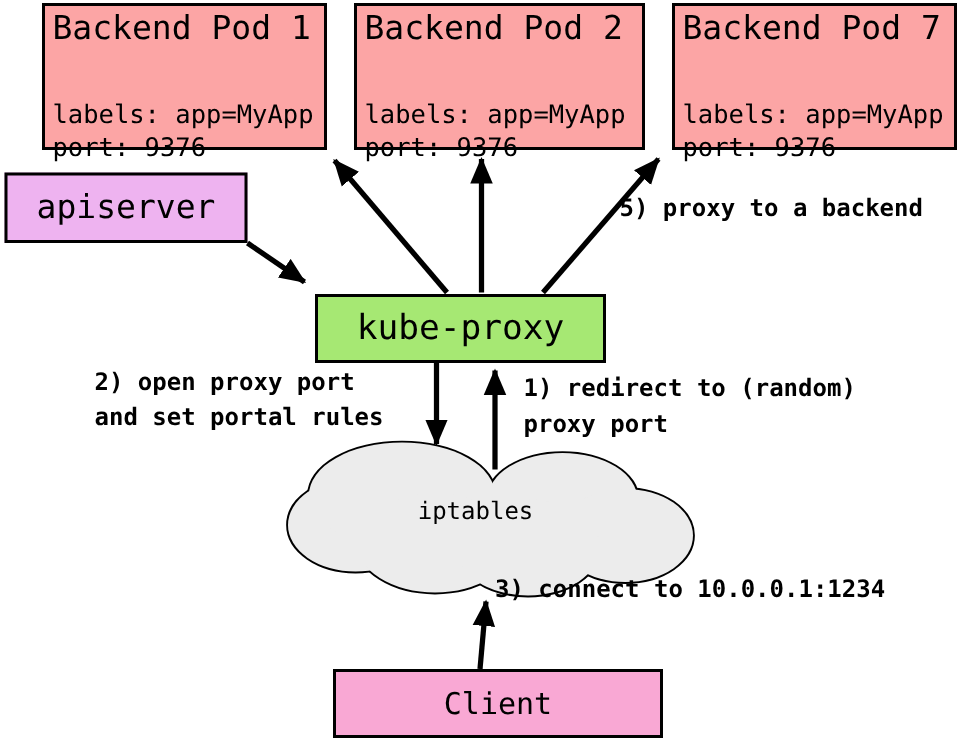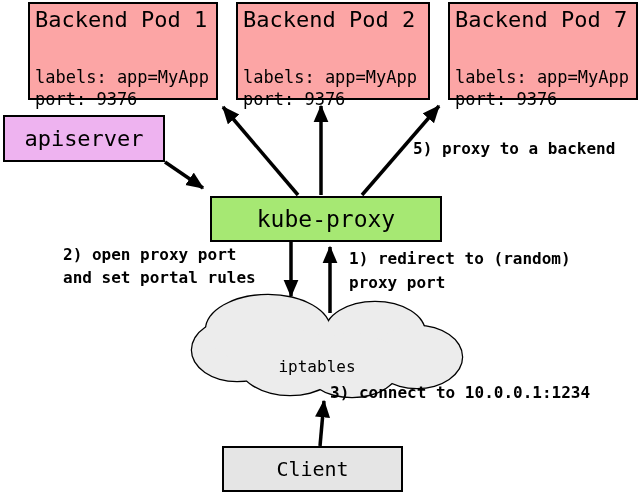--- a/index.html
+++ b/index.html
@@ -32,44 +32,44 @@
   .pod-port{top:63px;}
   .label-center{
     display:flex;align-items:center;justify-content:center;
     text-align:center;
   }
   #apiserver{
     left:3px;top:115px;width:162px;height:47px;
     background:#eeb3f0;font-size:22px;
   }
   #kubeproxy{
-    left:210px;top:196px;width:232px;height:46px;
+    left:210px;top:196px;width:194px;height:46px;
     background:#a6e873;font-size:23px;
   }
   #client{
-    left:222px;top:446px;width:181px;height:46px;
-    background:#e5e5e5;font-size:20px;
+    left:222px;top:446px;width:220px;height:46px;
+    background:#f9a8d4;font-size:20px;
   }
   #overlay{
     position:absolute;left:0;top:0;width:640px;height:494px;
     pointer-events:none;
   }
   .annotation{
     position:absolute;
     font-size:16px;font-weight:bold;color:#000;
     white-space:pre-line;
   }
   #step1{left:13px;top:169px;line-height:27px;}
   #step2{left:63px;top:243px;line-height:23px;}
   #step3{left:330px;top:384px;line-height:18px;}
   #step4{left:349px;top:247px;line-height:24px;}
-  #step5{left:413px;top:140px;line-height:18px;text-align:right;}
+  #step5{left:413px;top:130px;line-height:18px;text-align:right;}
   #iptables-label{
     position:absolute;left:267px;top:331px;width:100px;
-    font-size:16px;color:#000;text-align:center;white-space:nowrap;margin-top:26px;
+    font-size:16px;color:#000;text-align:center;white-space:nowrap;
   }
   .cloud-stroke{fill:#ececec;stroke:#000;stroke-width:2.5;}
   .cloud-fill{fill:#ececec;stroke:none;}
   .arrow{stroke:#000;stroke-width:3.5;fill:none;marker-end:url(#arrowhead);}
 </style>
 </head>
 <body>
 
 <div id="canvas">
 

